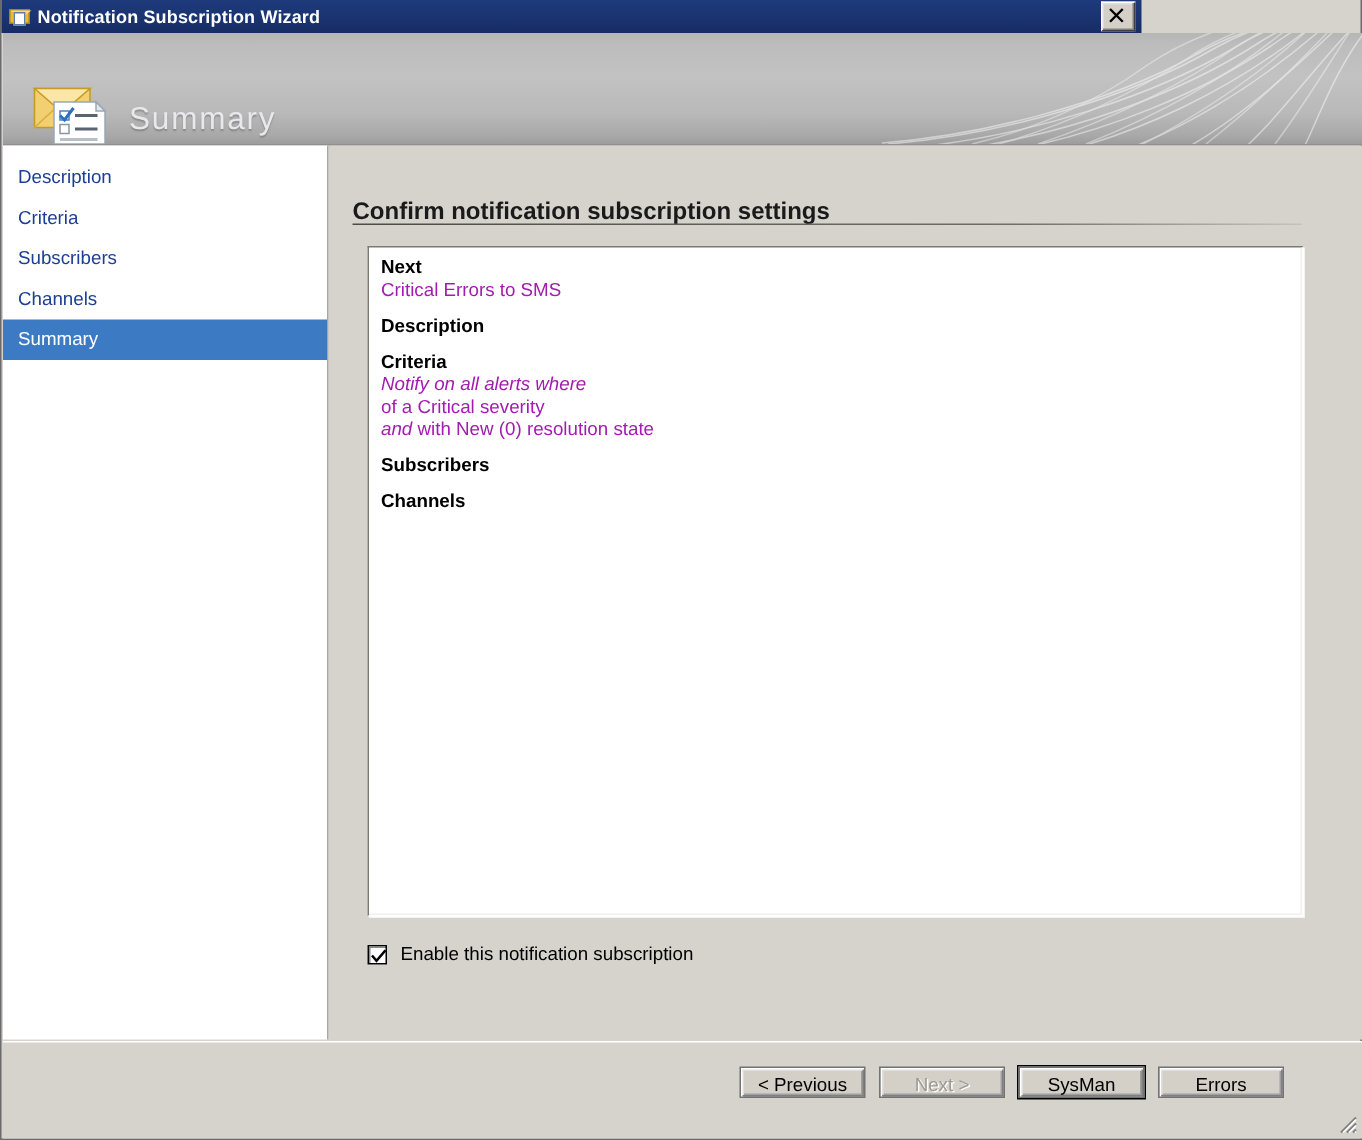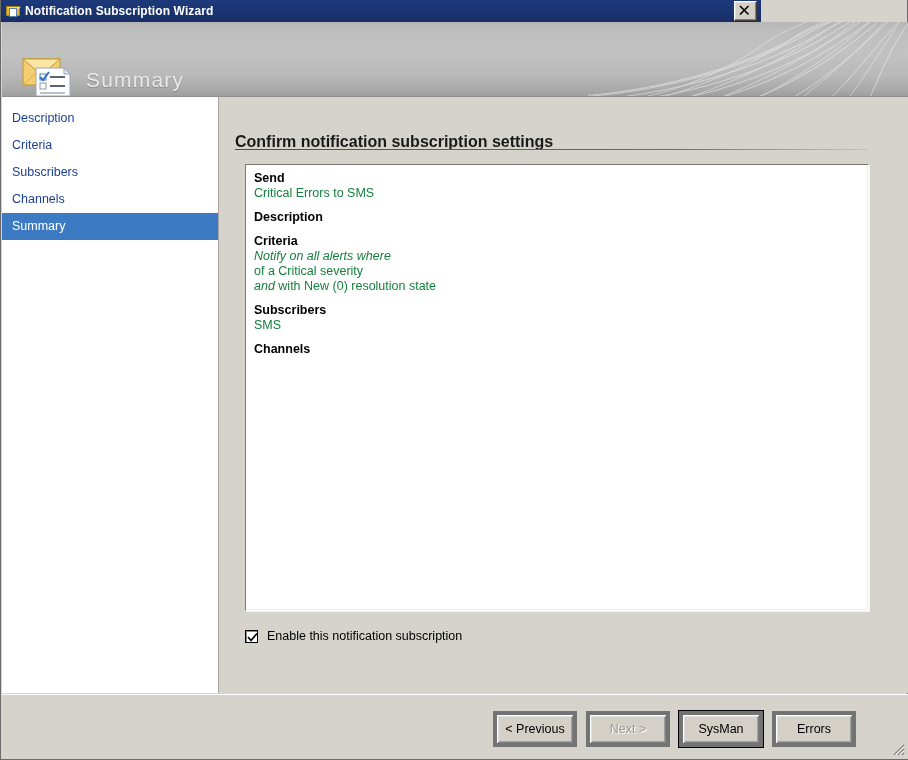--- a/index.html
+++ b/index.html
@@ -197,21 +197,21 @@
   .sum-group { margin-bottom: 9px; }
   .sum-h {
     font-size: 12.5px;
     font-weight: bold;
     color: #000000;
     line-height: 15px;
     white-space: nowrap;
   }
   .sum-l {
     font-size: 12.5px;
-    color: #15803d;
+    color: #a21caf;
     line-height: 15px;
     white-space: nowrap;
   }
   .sum-l i { }
 
   .enable-row {
     position: absolute;
     left: 25px; top: 532px;
     display: flex;
     align-items: center;
@@ -249,26 +249,26 @@
     background: #ffffff;
   }
   .btn-row {
     position: absolute;
     right: 52px; top: 17px;
     display: flex;
     gap: 9px;
   }
   .btn {
     width: 84px;
-    height: 36px;
+    height: 21px;
     font-size: 12.5px;
     font-family: "Liberation Sans", sans-serif;
     color: #000000;
     background: #d4d0c8;
-    border: 4px solid #737373;
+    border: 1px solid #737373;
     box-sizing: border-box;
     box-shadow: inset 1px 1px 0 #ffffff, inset -1px -1px 0 #808080,
                 inset 2px 2px 0 #dfdfdf, inset -2px -2px 0 #a0a0a0;
     cursor: default;
     padding: 0;
     line-height: 23px;
     text-align: center;
   }
   .btn.disabled { color: #9b9b94; text-shadow: 1px 1px 0 #ffffff; }
   .btn.default { box-shadow: inset 1px 1px 0 #ffffff, inset -1px -1px 0 #808080,
@@ -350,38 +350,37 @@
     <div class="nav-item selected">Summary</div>
   </div>
 
   <div class="content">
     <div class="content-head">Confirm notification subscription settings</div>
     <div class="content-head-rule"></div>
 
     <div class="summary-box">
 
       <div class="sum-group">
-        <div class="sum-h">Send</div>
+        <div class="sum-h">Next</div>
         <div class="sum-l">Critical Errors to SMS</div>
       </div>
 
       <div class="sum-group">
         <div class="sum-h">Description</div>
       </div>
 
       <div class="sum-group">
         <div class="sum-h">Criteria</div>
         <div class="sum-l"><i>Notify on all alerts where</i></div>
         <div class="sum-l"> of a Critical severity</div>
         <div class="sum-l"><i>and</i><span> with New (0) resolution state</span></div>
       </div>
 
       <div class="sum-group">
         <div class="sum-h">Subscribers</div>
-        <div class="sum-l">SMS</div>
       </div>
 
       <div class="sum-group">
         <div class="sum-h">Channels</div>
       </div>
 
     </div>
 
     <div class="enable-row">
       <div class="checkbox">

